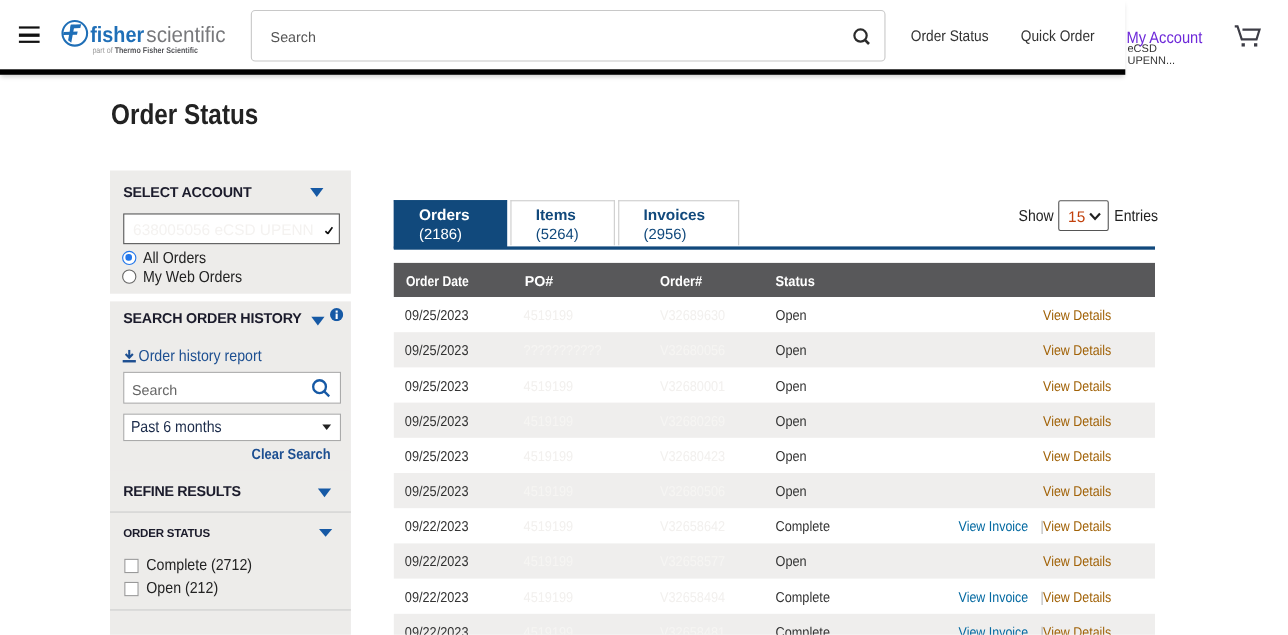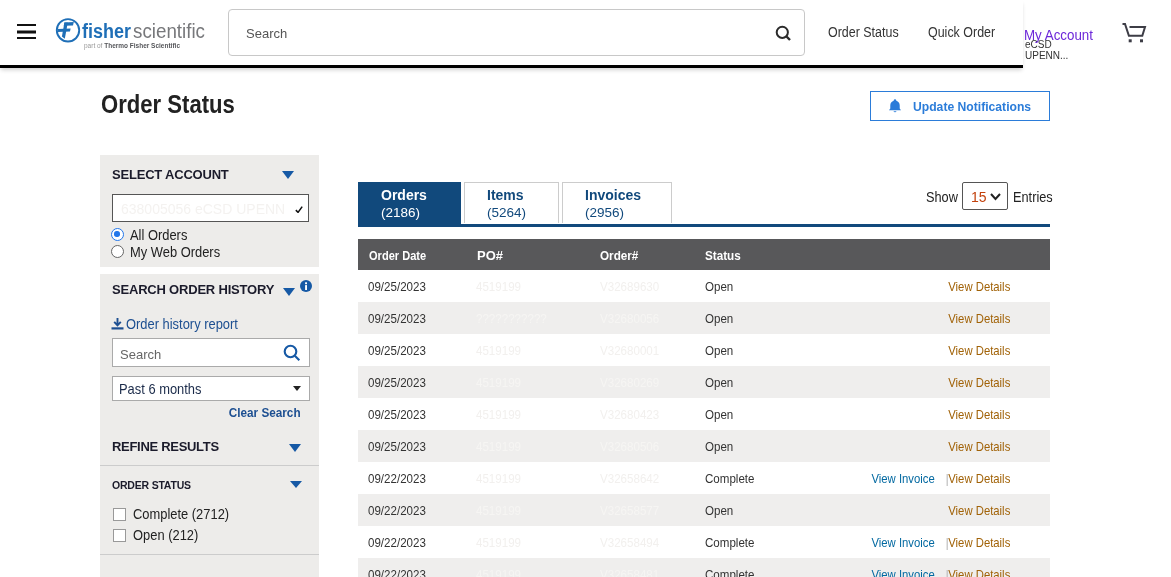--- a/index.html
+++ b/index.html
@@ -5,21 +5,21 @@
   * { margin:0; padding:0; box-sizing:border-box; }
   html,body { width:1171px; height:577px; overflow:hidden; background:#fff;
     font-family:"Liberation Sans", sans-serif; }
   .page { position:relative; width:1171px; height:577px; }
   .abs { position:absolute; }
   .sx { display:inline-block; transform:scaleX(0.89); transform-origin:0 50%; white-space:nowrap; }
   .sxr { display:inline-block; transform:scaleX(0.87); transform-origin:100% 50%; white-space:nowrap; }
 
   
   .header { position:absolute; left:0; top:0; width:1023px; height:68px;
-    background:#fff; border-bottom:3px solid #000000; box-shadow:0 3px 4px -1px rgba(0,0,0,0.18); }
+    background:#fff; border-bottom:5px solid #000000; box-shadow:0 3px 4px -1px rgba(0,0,0,0.18); }
   .searchbox { position:absolute; left:228px; top:9px; width:577px; height:47px;
     border:1px solid #c8c8c8; border-radius:4px; background:#fff; }
   .searchbox .ph { position:absolute; left:17px; top:16px; font-size:13px; color:#555; }
   .navlink { position:absolute; top:24px; font-size:14px; color:#333; }
   .acct1 { position:absolute; left:1025px; top:14px; font-size:10px; color:#333;margin-top:25px; }
   .acct2 { position:absolute; left:1024px; top:26px; font-size:15px; color:#6d28d9;text-align:right; }
 
   
   .h1 { position:absolute; left:101px; top:89px; font-size:26px; font-weight:bold; color:#222;
     transform:scaleX(0.85); transform-origin:0 0; white-space:nowrap; }
@@ -102,27 +102,20 @@
     <span class="acct2"><span class="sx">My Account</span></span>
 
     <svg class="abs" style="left:1121px; top:21px;" width="27" height="24" viewBox="0 0 27 24">
       <path d="M1.5 3 L4 3 L7.9 14.8 L21.3 14.8 L24 6 L8.5 6" fill="none" stroke="#3d3d46" stroke-width="2" stroke-linejoin="miter"></path>
       <rect x="7.7" y="18.3" width="3" height="3" fill="#3d3d46"></rect>
       <rect x="19" y="18.3" width="3" height="3" fill="#3d3d46"></rect>
     </svg>
   </div>
 
   <div class="h1">Order Status</div>
-  <div class="notifbtn">
-    <svg class="abs" style="left:18px; top:7px;" width="12" height="14" viewBox="0 0 14 16">
-      <path d="M7 0 C7.8 0 8.5 0.7 8.5 1.5 L8.5 2 C11 2.7 12.5 4.8 12.5 7.5 L12.5 11 L14 13 L0 13 L1.5 11 L1.5 7.5 C1.5 4.8 3 2.7 5.5 2 L5.5 1.5 C5.5 0.7 6.2 0 7 0 Z" fill="#2b7cd9"></path>
-      <path d="M5.2 14 a1.9 1.9 0 0 0 3.6 0 Z" fill="#2b7cd9"></path>
-    </svg>
-    <span><span class="sx" style="transform:scaleX(0.9);">Update Notifications</span></span>
-  </div>
 
   <div class="panel" style="top:155px; height:112px;">
     <div class="p-head" style="top:12px; font-size:13px; letter-spacing:-0.2px;">SELECT ACCOUNT</div>
     <div class="tri" style="left:182px; top:16px;"></div>
     <div class="selbox" style="top:39px; height:28px;">
       <span style="position:absolute; left:8px; top:6px; font-size:14px; color:#f4f2f0;">638005056 eCSD UPENN</span>
       <svg style="position:absolute; right:5px; top:11px;" width="8" height="7" viewBox="0 0 12 11">
         <path d="M1 6.5 L4.5 10 L11 1" fill="none" stroke="#111" stroke-width="2.4"></path>
       </svg>
     </div>

